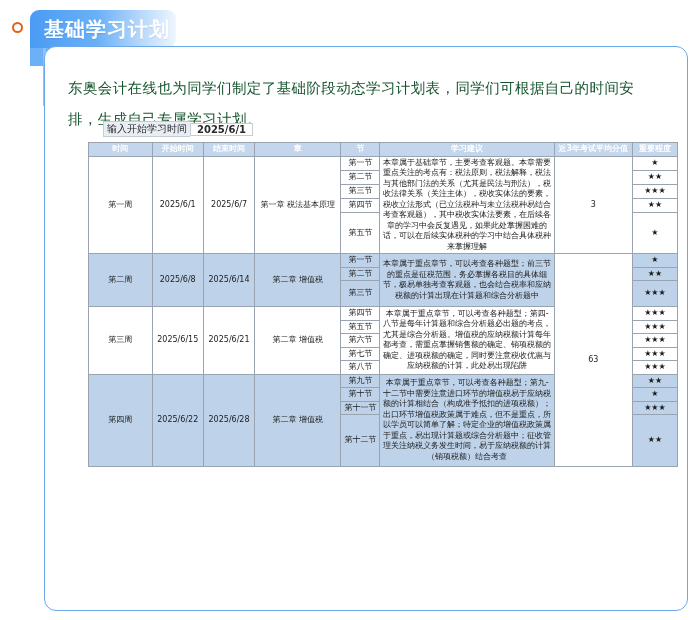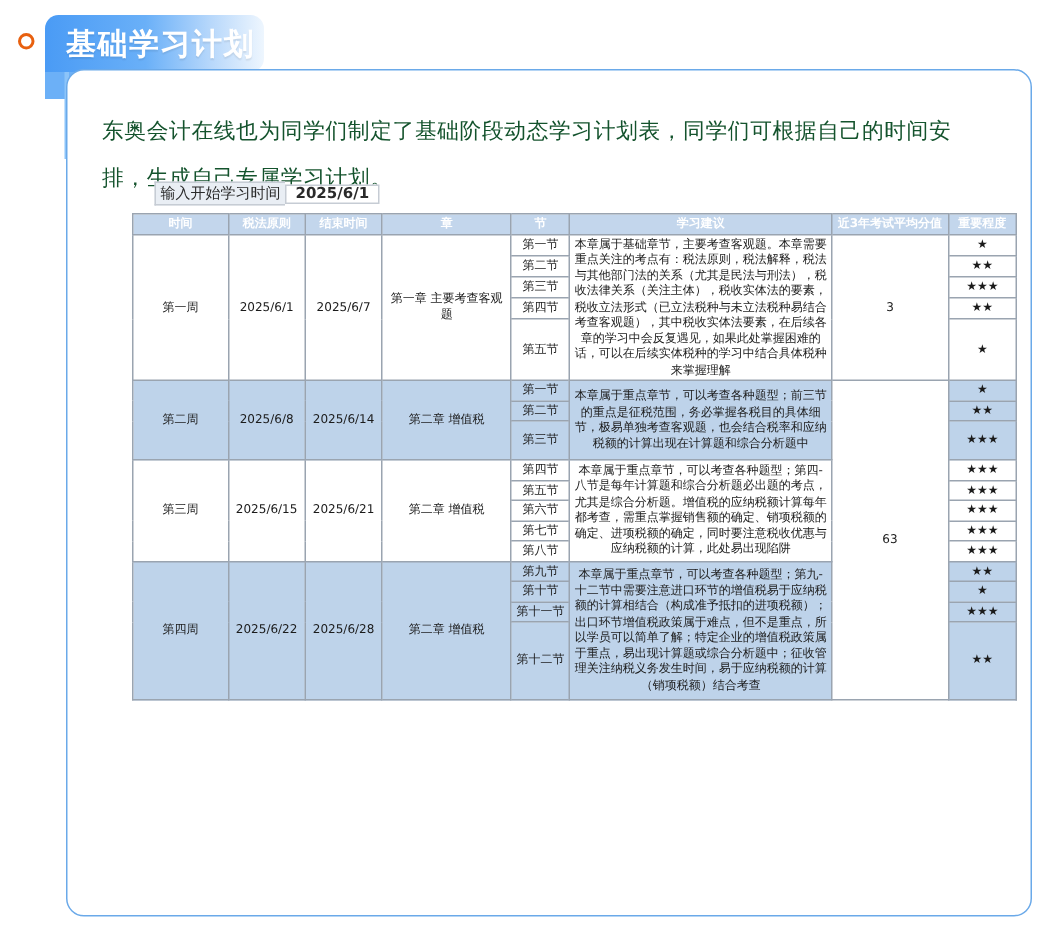--- a/index.html
+++ b/index.html
@@ -160,35 +160,35 @@
         <col style="width:50px">
       <col style="width:84px">
         <col style="width:38px">
         <col style="width:170px">
       <col style="width:76px">
         <col style="width:44px">
     </colgroup>
     <thead>
       <tr>
         <th>时间</th>
-        <th>税法原则</th>
+        <th>开始时间</th>
         <th>结束时间</th>
         <th>章</th>
         <th>节</th>
         <th>学习建议</th>
         <th>近3年考试平均分值</th>
         <th>重要程度</th>
       </tr>
     </thead>
     <tbody id="plan-body">
         <tr class="plain">
           <td class="week" rowspan="5">第一周</td>
           <td class="date" rowspan="5">2025/6/1</td>
           <td class="date" rowspan="5">2025/6/7</td>
-          <td class="chapter" rowspan="5">第一章 主要考查客观题</td>
+          <td class="chapter" rowspan="5">第一章 税法基本原理</td>
           <td class="sec" style="height: 13px;">第一节</td>
           <td class="advice" rowspan="5">本章属于基础章节，主要考查客观题。本章需要重点关注的考点有：税法原则，税法解释，税法与其他部门法的关系（尤其是民法与刑法），税收法律关系（关注主体），税收实体法的要素，税收立法形式（已立法税种与未立法税种易结合考查客观题），其中税收实体法要素，在后续各章的学习中会反复遇见，如果此处掌握困难的话，可以在后续实体税种的学习中结合具体税种来掌握理解</td>
           <td class="score plain" rowspan="5">3</td>
           <td class="stars">★</td>
         </tr>
         <tr class="plain">
           <td class="sec" style="height: 13px;">第二节</td>
           <td class="stars">★★</td>
         </tr>
         <tr class="plain">

